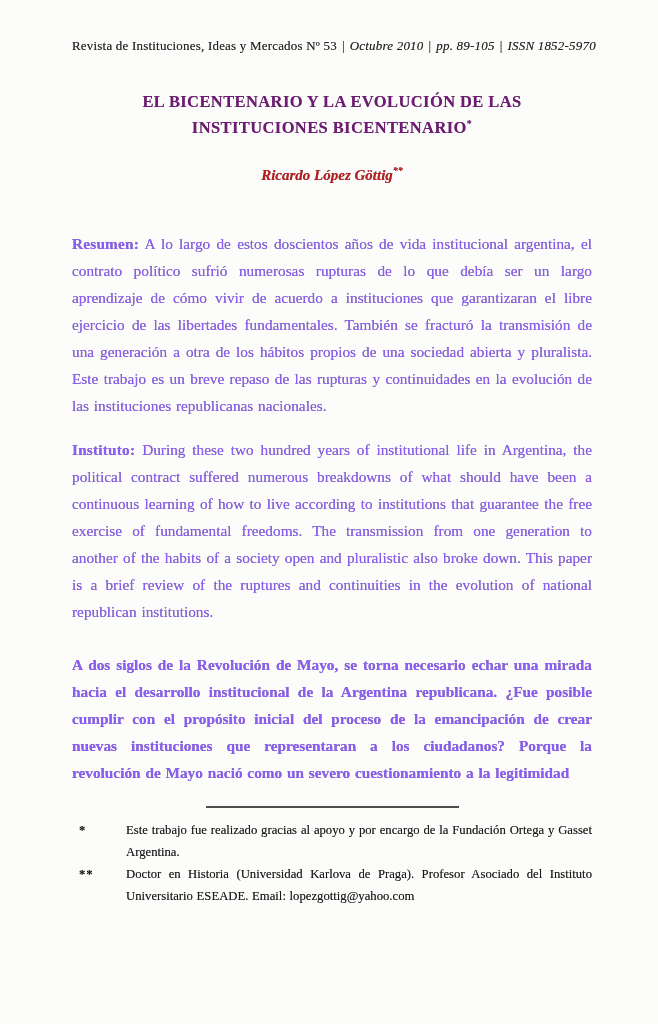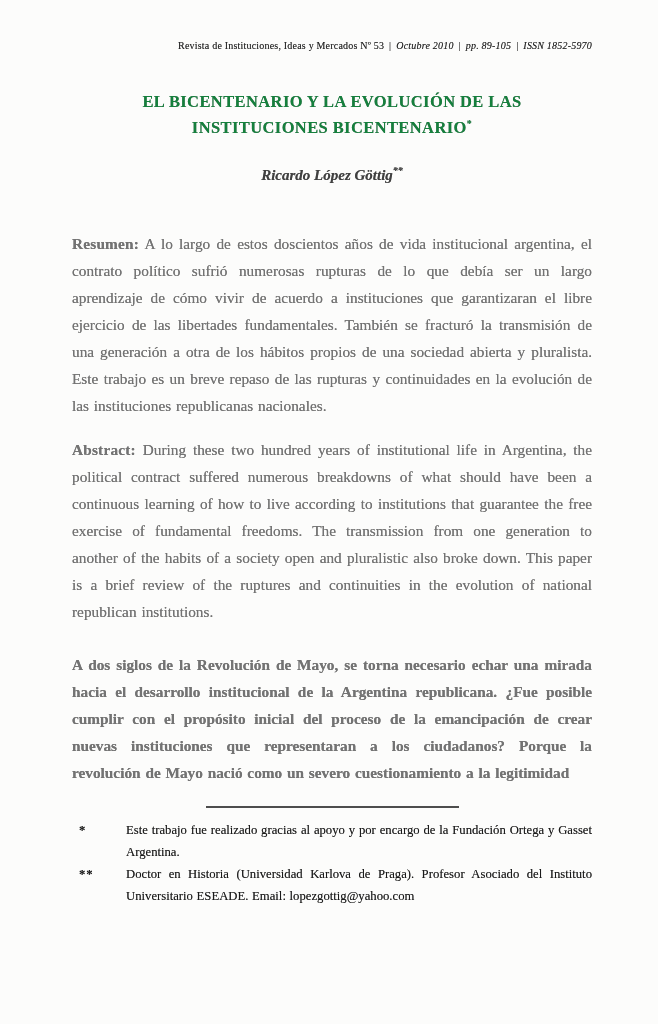--- a/index.html
+++ b/index.html
@@ -11,55 +11,55 @@
     overflow: hidden;
   }
   .page {
     box-sizing: border-box;
     width: 658px; height: 1024px;
     padding: 38px 66px 0 72px;
     background: #fcfcfb;
     text-shadow: 0 0 0.5px rgba(35,35,35,0.55);
   }
   .header {
-    text-align: right;
-    font-size: 10px;
+    text-align: left;
+    font-size: 13px;
     line-height: 15px;
     color: #262626;
     letter-spacing: 0.2px;
     white-space: nowrap;
   }
   .header .it { font-style: italic; }
   .header .sep { margin: 0 5px; color: #333; }
   .title {
     margin: 36px 0 0 0;
     text-align: center;
     font-size: 16.5px;
     font-weight: bold;
     line-height: 26px;
     letter-spacing: 0.4px;
-    color: #15803d;
+    color: #701a75;
   }
   .title sup { font-size: 10px; vertical-align: super; line-height: 0; }
   .author {
     margin-top: 26px;
     text-align: center;
     font-size: 15px;
     font-style: italic;
     font-weight: bold;
-    color: #404040;
+    color: #b91c1c;
   }
   .author sup { font-size: 10px; vertical-align: super; line-height: 0; }
   .para {
     margin: 0;
     text-align: justify;
     font-size: 15.3px;
     line-height: 27px;
     word-spacing: 1px;
-    color: #737373;
+    color: #8b5cf6;
   }
   .para strong { letter-spacing: 0.2px; }
   .abstract-es { margin-top: 46px; }
   .abstract-en { margin-top: 17px; }
   .body-par { margin-top: 26px; font-weight: bold; }
   .footnote-rule {
     margin-top: 20px;
     width: 253px;
     border: 0;
     border-top: 2px solid #4d4d4d;
@@ -97,21 +97,21 @@
   <div class="author">
     <span>Ricardo López Göttig</span><sup>**</sup>
   </div>
 
   <p class="para abstract-es">
     <strong>Resumen:</strong>
     <span>A lo largo de estos doscientos años de vida institucional argentina, el contrato político sufrió numerosas rupturas de lo que debía ser un largo aprendizaje de cómo vivir de acuerdo a instituciones que garantizaran el libre ejercicio de las libertades fundamentales. También se fracturó la transmisión de una generación a otra de los hábitos propios de una sociedad abierta y pluralista. Este trabajo es un breve repaso de las rupturas y continuidades en la evolución de las instituciones republicanas nacionales.</span>
   </p>
 
   <p class="para abstract-en">
-    <strong>Abstract:</strong>
+    <strong>Instituto:</strong>
     <span>During these two hundred years of institutional life in Argentina, the political contract suffered numerous breakdowns of what should have been a continuous learning of how to live according to institutions that guarantee the free exercise of fundamental freedoms. The transmission from one generation to another of the habits of a society open and pluralistic also broke down. This paper is a brief review of the ruptures and continuities in the evolution of national republican institutions.</span>
   </p>
 
   <p class="para body-par">A dos siglos de la Revolución de Mayo, se torna necesario echar una mirada hacia el desarrollo institucional de la Argentina republicana. ¿Fue posible cumplir con el propósito inicial del proceso de la emancipación de crear nuevas instituciones que representaran a los ciudadanos? Porque la revolución de Mayo nació como un severo cuestionamiento a la legitimidad</p>
 
   <hr class="footnote-rule">
 
   <div class="footnotes">
     <div class="fn">
       <span class="fn-marker">*</span>

